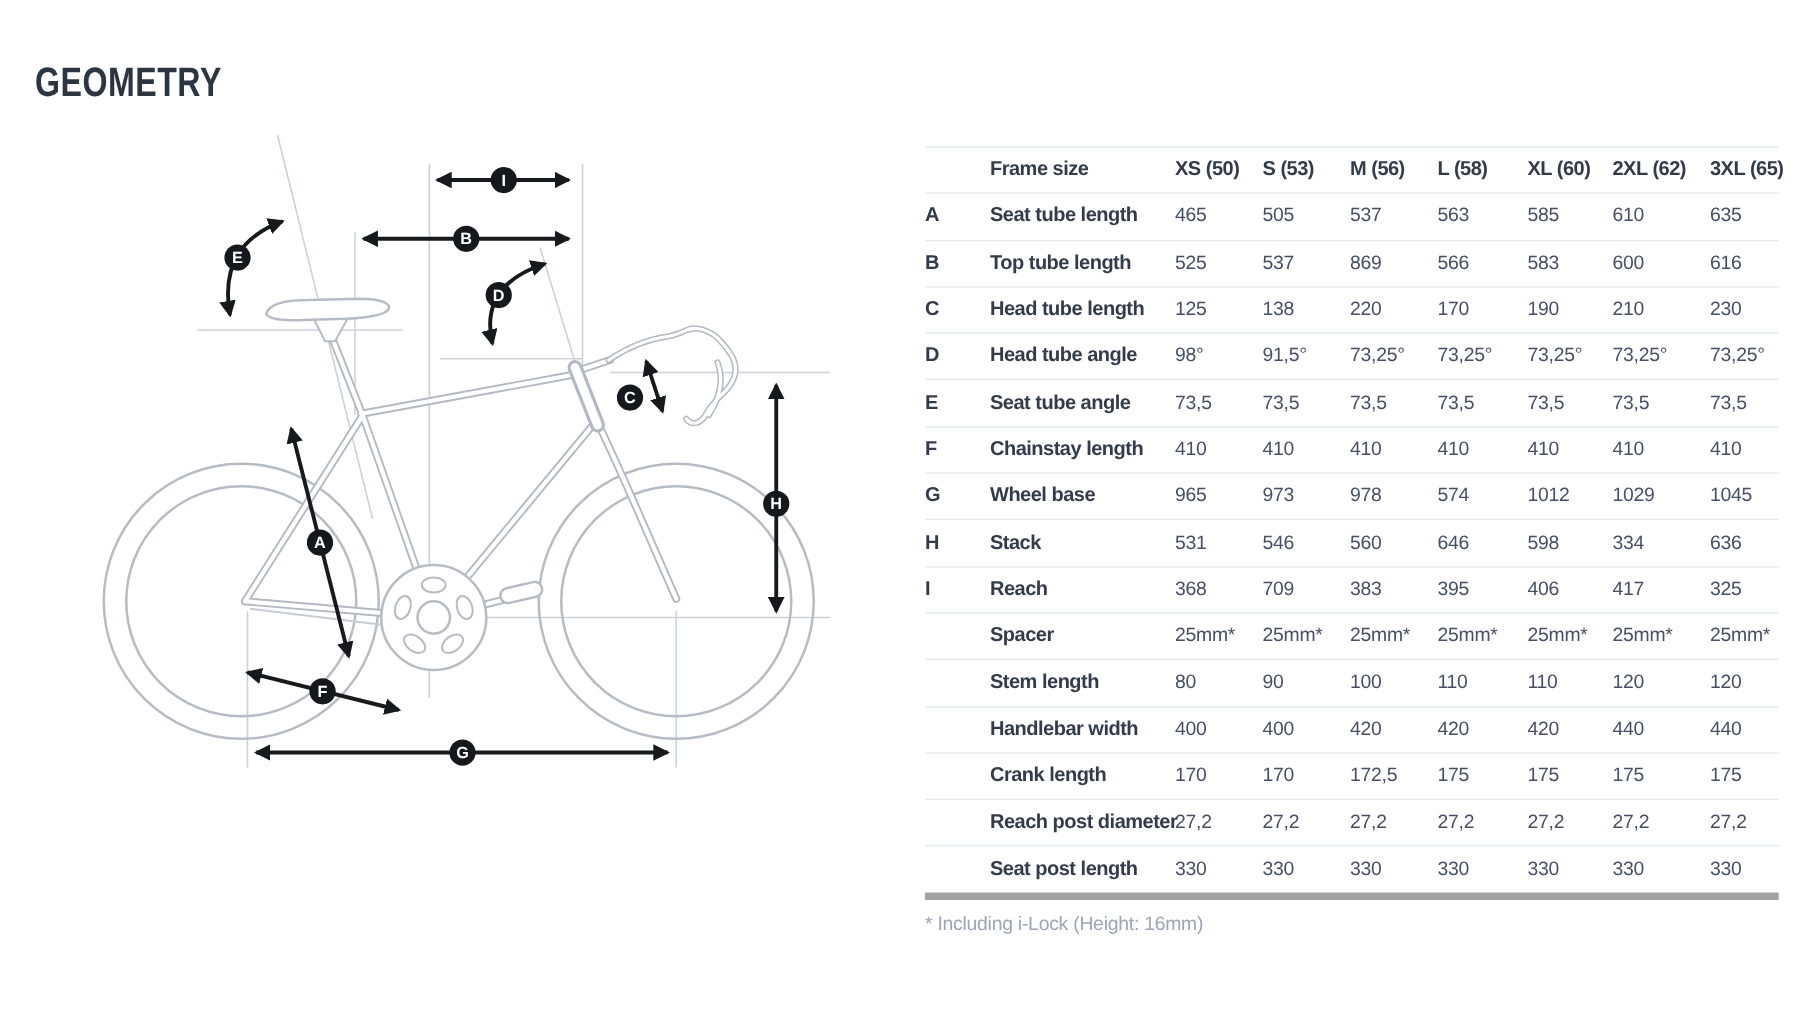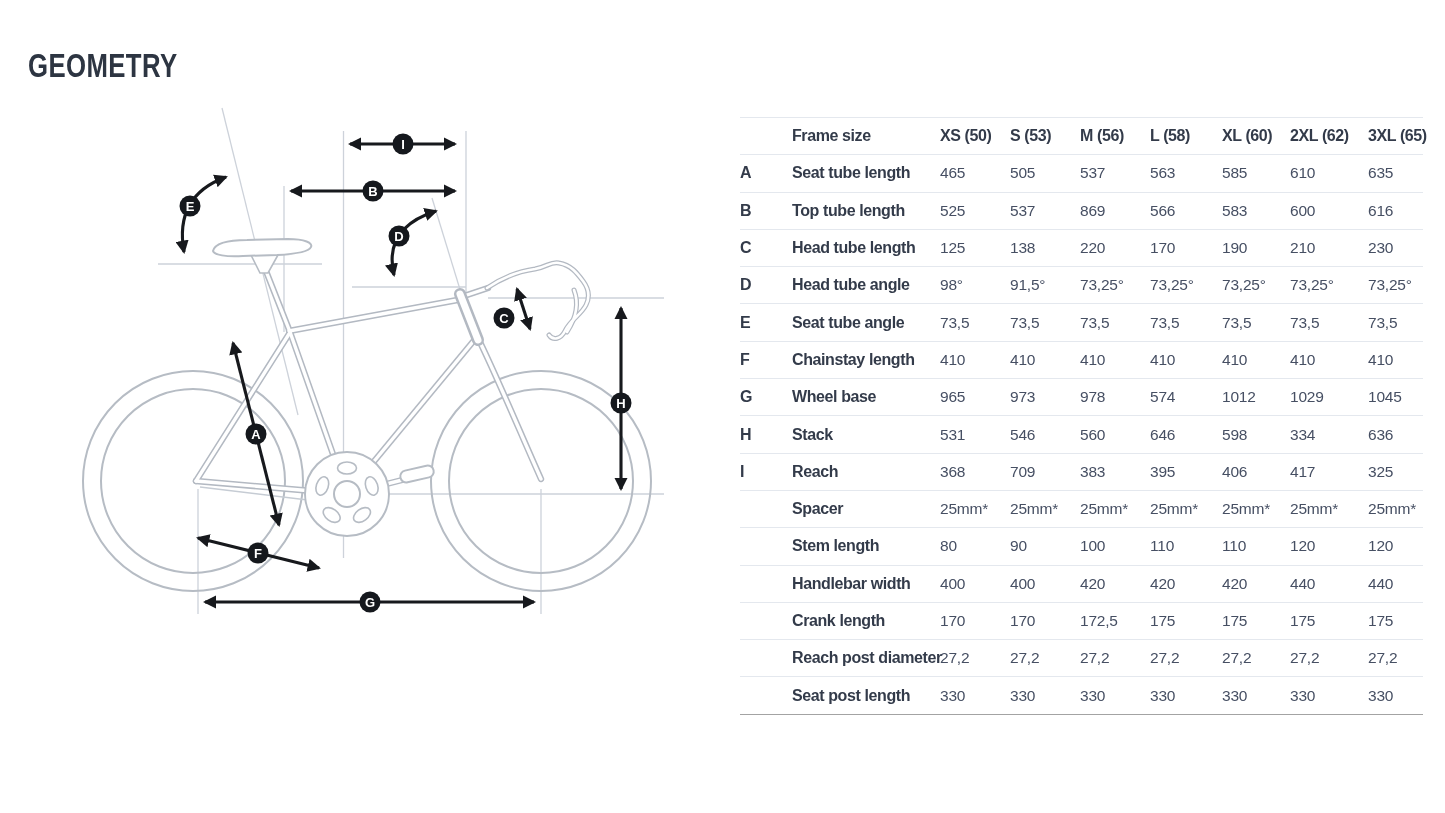--- a/index.html
+++ b/index.html
@@ -15,21 +15,21 @@
   }
   .bike { position:absolute; left:0; top:80px; }
 
   .geo-table { position:absolute; left:740px; top:117px; width:683px; }
   .trow {
     display:grid;
     grid-template-columns:52px 148px 70px 70px 70px 72px 68px 78px 55px;
     height:36.3px; align-items:center;
     border-top:1px solid #e4e8ee;
   }
-  .tbody .trow:last-child { border-bottom:1px solid #a3a3a3; }
+  .tbody .trow:last-child { border-bottom:6px solid #a3a3a3; }
   .c-letter { font-weight:700; font-size:16px; color:#333b4a; }
   .c-label  { font-weight:700; font-size:16px; color:#333b4a; letter-spacing:-0.4px; white-space:nowrap; }
   .c-value  { font-size:15.5px; color:#464f63; letter-spacing:-0.2px; white-space:nowrap; }
   .thead .c-value { font-weight:700; font-size:16px; color:#333b4a; letter-spacing:-0.4px; }
   .footnote { margin-top:11px; font-size:15.5px; color:#9aa6b6; letter-spacing:-0.2px; }
 
   .badge circle { fill:#15181d; }
   .badge text { font:700 13px "Liberation Sans","DejaVu Sans",sans-serif; fill:#ffffff; text-anchor:middle; }
 </style>
 </head>
@@ -350,13 +350,14 @@
 
   <span class="c-value">330</span>
         <span class="c-value">330</span>
         <span class="c-value">330</span>
         <span class="c-value">330</span>
         <span class="c-value">330</span>
         <span class="c-value">330</span>
         <span class="c-value">330</span>
       </div>
     </div>
+  <div class="footnote">* Including i-Lock (Height: 16mm)</div>
 </div>
 
 </body></html>

